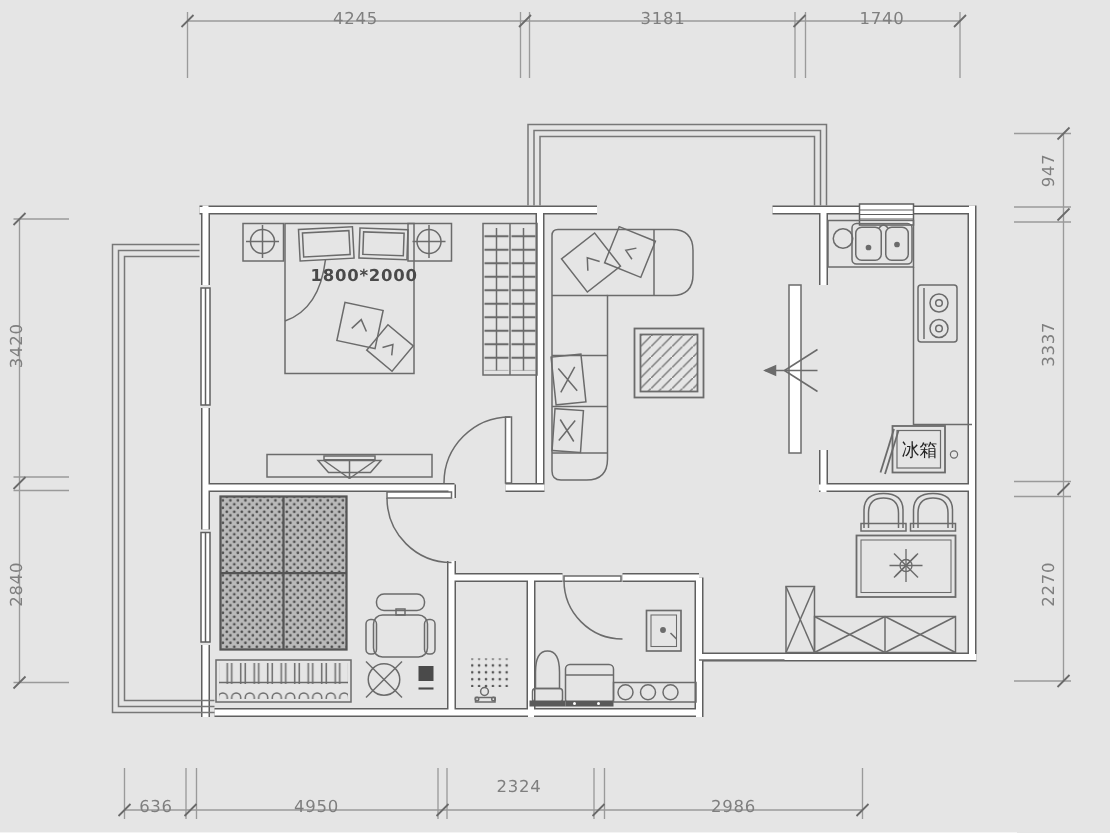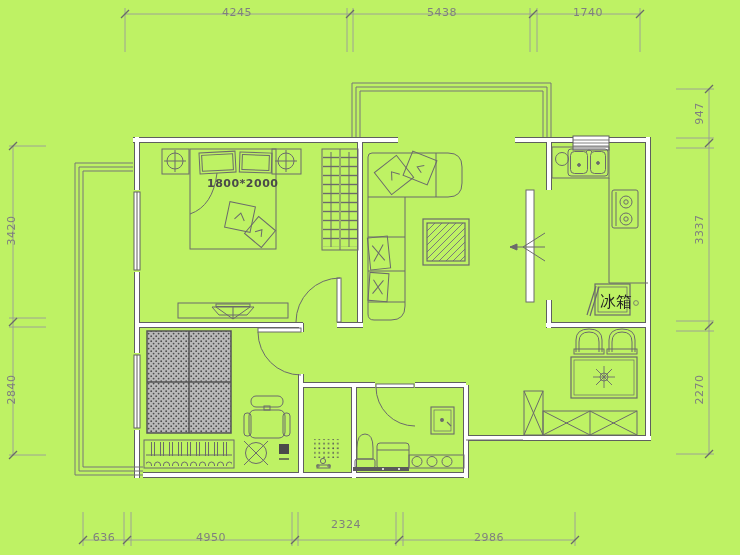--- a/index.html
+++ b/index.html
@@ -1,23 +1,23 @@
 <!DOCTYPE html>
 <html><head>
 <meta charset="utf-8">
 <style>
   html,body{margin:0;padding:0;background:#fff;}
-  .stage{position:relative;width:740px;height:555px;background:#bef264;overflow:hidden;
+  .stage{position:relative;width:740px;height:555px;background:#e5e5e5;overflow:hidden;
          font-family:"DejaVu Sans", sans-serif;}
   .stage svg{position:absolute;left:0;top:0;}
   .dim-label{position:absolute;color:#7f7f7f;font-size:11px;letter-spacing:.5px;
              text-align:center;white-space:nowrap;}
   .dim-label.vert{transform:rotate(-90deg);}
   .anno{position:absolute;color:#4a4a4a;font-size:11px;letter-spacing:.5px;white-space:nowrap;font-weight:bold;}
-  .fridge-label{position:absolute;color:#222;font-size:16px;width:26px;text-align:center;white-space:nowrap;}
+  .fridge-label{position:absolute;color:#222;font-size:12px;width:26px;text-align:center;white-space:nowrap;}
 </style>
 </head>
 <body>
 
 <div class="stage">
 <svg width="740" height="555" viewBox="0 0 740 555">
   <defs>
     <pattern id="patHBar" width="8" height="9" patternUnits="userSpaceOnUse">
       <line x1="0" y1="4.5" x2="8" y2="4.5" stroke="#6b6b6b" stroke-width="1.4"></line>
     </pattern>
@@ -365,21 +365,21 @@
     <rect x="279" y="444" width="10" height="10" fill="#4a4a4a"></rect>
     <line x1="279" y1="459" x2="289" y2="459" stroke="#4a4a4a" stroke-width="1.4"></line>
   </g>
   <g fill="none" stroke="#6b6b6b" stroke-width="1">
     <rect x="258" y="328" width="43" height="4" fill="#fff"></rect>
     <path d="M258,332 A43,43 0 0 0 301,375"></path>
   </g>
 </svg>
 
 <div class="dim-label" style="left:207px;top:6px;width:60px;">4245</div>
-<div class="dim-label" style="left:412px;top:6px;width:60px;">5438</div>
+<div class="dim-label" style="left:412px;top:6px;width:60px;">3181</div>
 <div class="dim-label" style="left:558px;top:6px;width:60px;">1740</div>
 
 <div class="dim-label" style="left:74px;top:531px;width:60px;">636</div>
 <div class="dim-label" style="left:181px;top:531px;width:60px;">4950</div>
 <div class="dim-label" style="left:316px;top:518px;width:60px;">2324</div>
 <div class="dim-label" style="left:459px;top:531px;width:60px;">2986</div>
 
 <div class="dim-label vert" style="left:-19px;top:224px;width:60px;">3420</div>
 <div class="dim-label vert" style="left:-19px;top:383px;width:60px;">2840</div>
 

